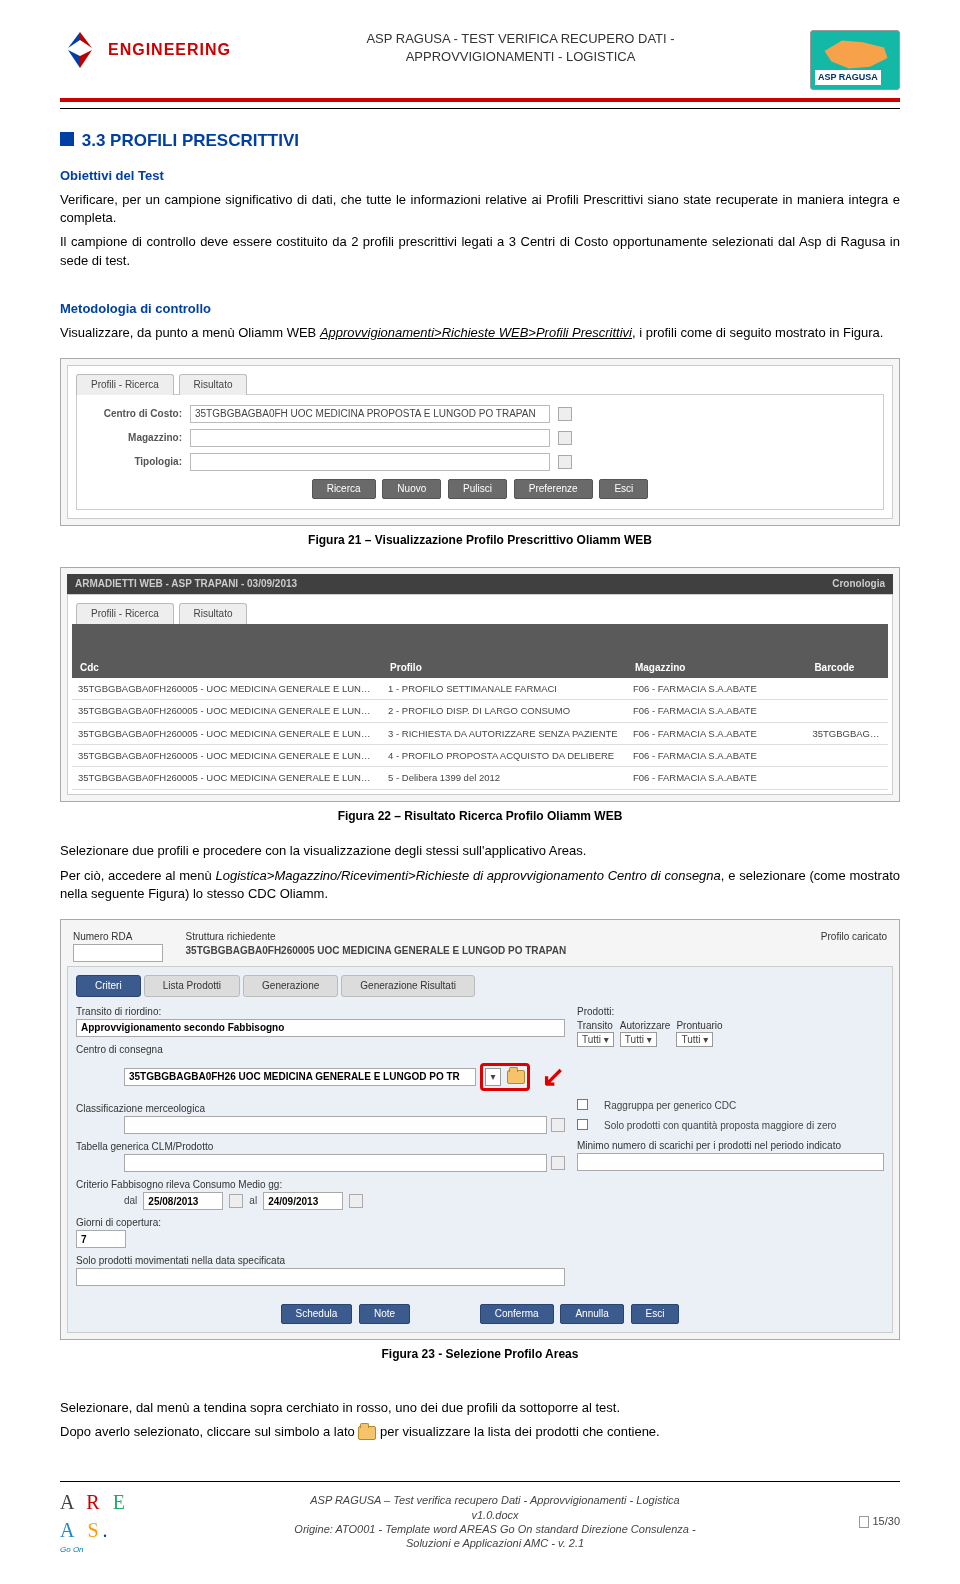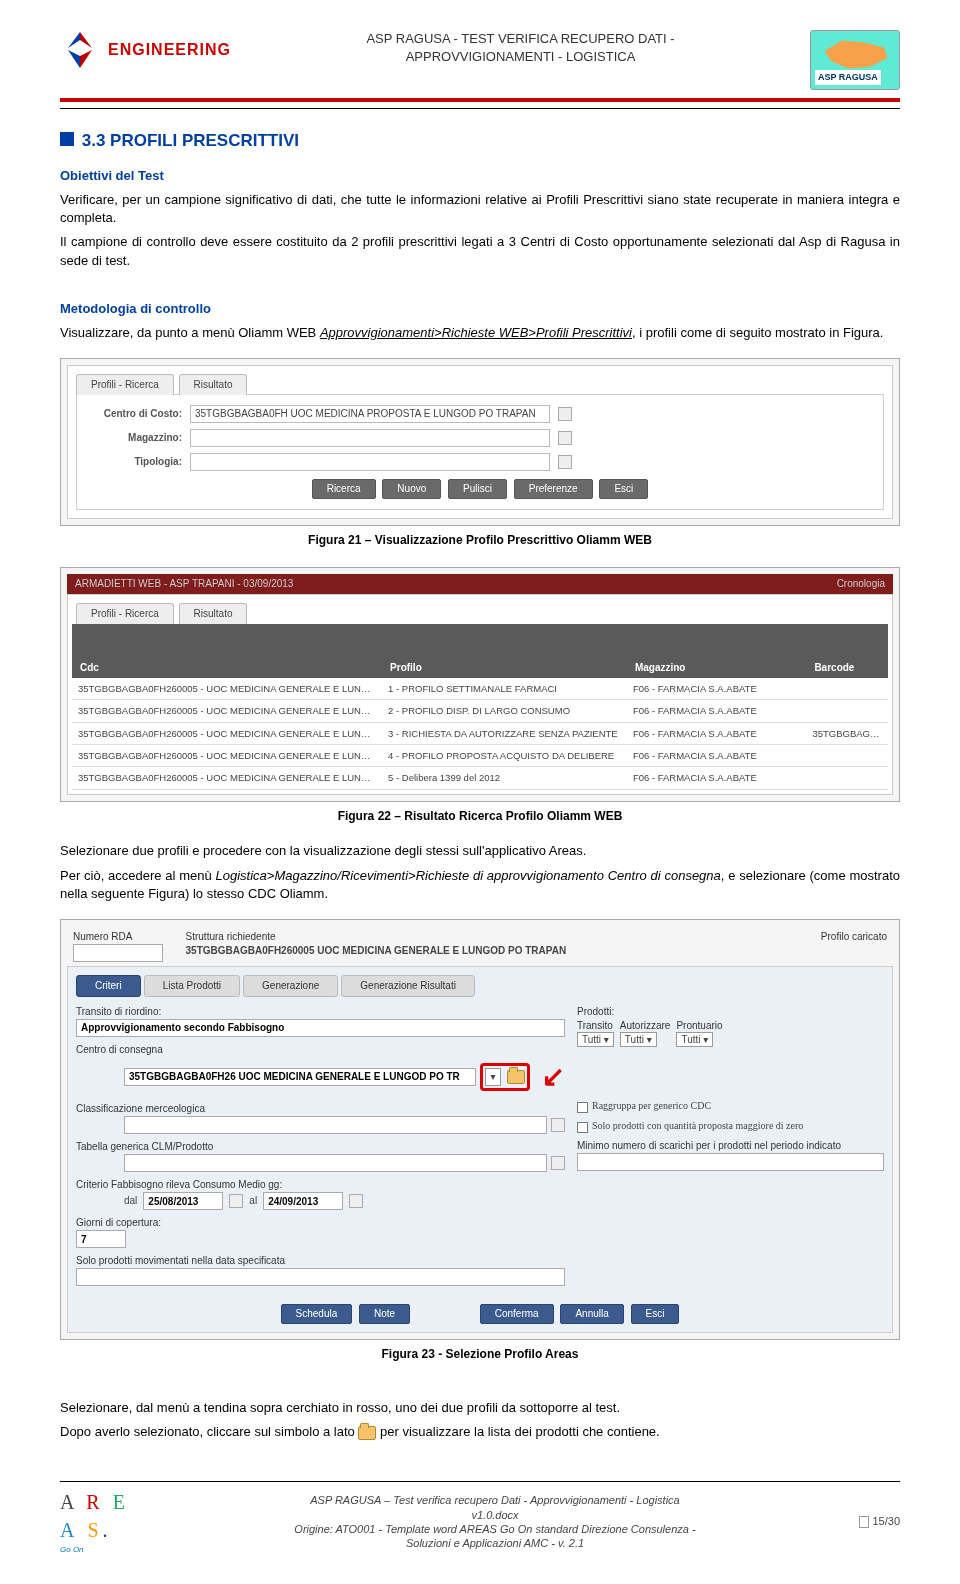--- a/index.html
+++ b/index.html
@@ -13,21 +13,21 @@
     line-height: 1.4;
   }
   .page { padding: 30px 60px 30px 60px; }
   
   
   .doc-header { display: flex; justify-content: space-between; align-items: flex-start; margin-bottom: 8px; }
   .logo-eng { display: flex; align-items: center; gap: 8px; }
   .logo-mark { width: 40px; height: 40px; }
   .logo-text { font-weight: bold; font-size: 16px; letter-spacing: 1px; color: #c00; }
   .doc-title-block { text-align: center; flex: 1; font-variant: small-caps; font-size: 13px; color: #333; padding: 0 10px; }
-  .logo-asp { width: 90px; height: 60px; border: 1px solid #999; background: #5eead4; position: relative; border-radius: 3px; text-align: center; }
+  .logo-asp { width: 90px; height: 60px; border: 1px solid #999; background: #14b8a6; position: relative; border-radius: 3px; text-align: center; }
   .logo-asp-text { position: absolute; bottom: 4px; left: 4px; font-size: 9px; font-weight: bold; color: #036; background: #fff; padding: 1px 3px; }
   .sicily { width: 70px; height: 35px; background: #f7a24a; border: 1px solid #aaa; position: absolute; top: 6px; left: 10px; clip-path: polygon(5% 40%, 30% 10%, 60% 15%, 90% 30%, 95% 60%, 70% 85%, 40% 90%, 15% 70%); }
   
   .red-bar { height: 4px; background: #c00; margin: 4px 0 6px 0; }
   .thin-line { height: 1px; background: #000; margin-bottom: 20px; }
   
   
   h2 { color: #003fa3; font-size: 17px; font-variant: small-caps; margin-bottom: 14px; font-weight: bold; }
   .lead-square { display:inline-block; width:14px; height:14px; background:#003fa3; vertical-align:baseline; margin-right:3px; }
   .subhead { color: #003fa3; font-weight: bold; font-size: 13px; margin-top: 6px; }
@@ -70,33 +70,33 @@
   
   
   .result-head { background:#5a5a5a; color:#fff; display:flex; font-weight:bold; font-size:10px; }
   .result-head > div { padding:3px 8px;margin-top:34px; }
   .result-row { display:flex; border-bottom:1px solid #ddd; font-size:9.5px; background:#fff; }
   .result-row > div { padding:4px 6px; white-space:nowrap; overflow:hidden; text-overflow:ellipsis; }
   .col-cdc { width:38%; }
   .col-pro { width:30%; }
   .col-mag { width:22%; }
   .col-bar { width:10%; }
-  .topbar { background:#7f1d1d; color:#ccc; font-size:10px; padding:3px 8px; display:flex; justify-content:space-between; }
+  .topbar { background:#404040; color:#ccc; font-size:10px; padding:3px 8px; display:flex; justify-content:space-between;font-weight:bold; }
   
   
   .areas-grid { display:flex; gap:12px; }
   .areas-left { flex:1; }
   .areas-right { width:38%; }
   .fld { margin-bottom:6px; }
   .fld-label { font-size:10px; color:#333; }
   .fld-input { border:1px solid #aaa; background:#fff; height:18px; width:100%; padding:1px 4px; font-size:10px; }
   .fld-row { display:flex; align-items:center; gap:4px;padding-left:48px; }
   .red-box { border:3px solid #d00; padding:2px; display:inline-flex; align-items:center; border-radius:4px; }
   .red-arrow { color:#d00; font-size:28px; font-weight:bold; margin-left:8px; }
-  .chk { display:flex; align-items:flex-end; gap:4px; font-size:10px; margin-bottom:6px;font-family:Liberation Serif, serif; }
+  .chk { display:flex; align-items:flex-start; gap:16px; font-size:10px; margin-bottom:6px; }
   .chk-box { width:11px; height:11px; border:1px solid #777; background:#fff; }
   .mini-select { border:1px solid #999; padding:1px 4px; font-size:10px; background:#fff; }
   .folder-icon { width:18px; height:14px; background:#f5c36b; border:1px solid #b5892b; border-radius:2px; position:relative; display:inline-block; vertical-align:middle; }
   .folder-icon:before { content:""; position:absolute; top:-4px; left:1px; width:7px; height:4px; background:#f5c36b; border:1px solid #b5892b; border-bottom:none; border-radius:2px 2px 0 0; }
   .tab-row { display:flex; gap:3px; margin-bottom:8px; }
   .tab-blue { background:#3b5b8f; color:#fff; border:1px solid #2b4470; border-radius:3px; padding:3px 18px; font-size:10px; }
   .tab-gray { background:#dcdcdc; color:#333; border:1px solid #bbb; border-radius:3px; padding:3px 18px; font-size:10px; }
   
   
   .footer { margin-top:40px; border-top:1px solid #000; padding-top:6px; display:flex; align-items:center; gap:20px; font-size:11px; color:#444; }

